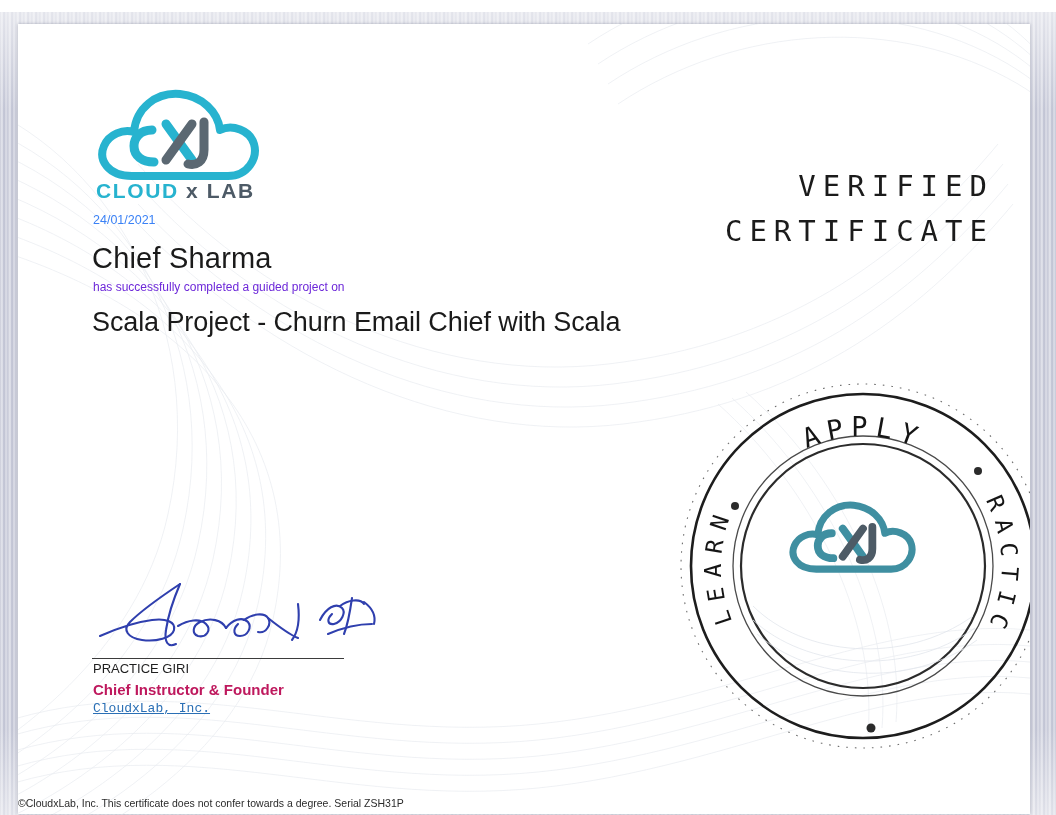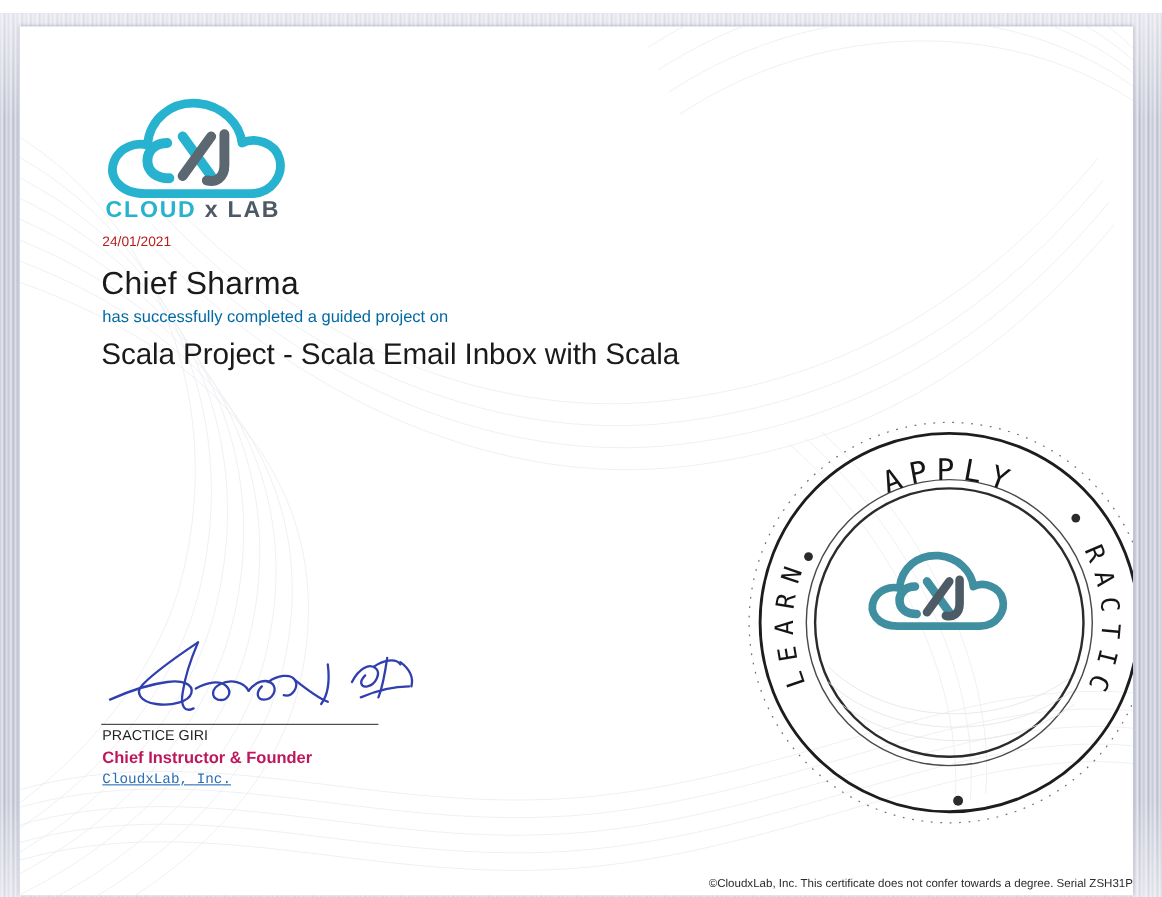--- a/index.html
+++ b/index.html
@@ -93,36 +93,36 @@
     line-height: 1.55;
     white-space: nowrap;
   }
 
   
   .issue-date {
     position: absolute;
     left: 75px;
     top: 189px;
     font-size: 12.5px;
-    color: #b91c1c;
+    color: #3b82f6;
   }
   .recipient-name {
     position: absolute;
     left: 74px;
     top: 218px;
     font-size: 29px;
     color: #1a1a1a;
     letter-spacing: 0.2px;
   }
   .completion-line {
     position: absolute;
     left: 75px;
     top: 256px;
-    font-size: 15px;
-    color: #0369a1;
+    font-size: 12px;
+    color: #6d28d9;
   }
   .course-title {
     position: absolute;
     left: 74px;
     top: 283px;
     font-size: 27px;
     color: #1a1a1a;
     letter-spacing: -0.1px;
   }
 
@@ -176,21 +176,21 @@
     width: 380px;
     height: 380px;
   }
 
   
   .footer-note {
     position: absolute;
     left: 0;
     top: 773px;
     width: 1012px;
-    text-align: right;
+    text-align: left;
     font-size: 10.5px;
     color: #2b2b2b;
   }
   .footer-note .pad { padding-left: 0; }
 </style>
 </head>
 <body>
 
 <div class="certificate-frame">
   <div class="frame-inner-shadow"></div>
@@ -255,25 +255,29 @@
         <path d="M74,52 L100,88" stroke="#27b3cf" stroke-width="9" stroke-linecap="round" fill="none"></path>
         <path d="M100,52 L74,88" stroke="#5b6872" stroke-width="9" stroke-linecap="round" fill="none"></path>
         <path d="M60,58 C48,58 42,66 42,74 C42,84 50,90 62,90" fill="none" stroke="#27b3cf" stroke-width="9" stroke-linecap="round"></path>
         <path d="M112,50 L112,78 C112,90 104,94 96,92" fill="none" stroke="#5b6872" stroke-width="9" stroke-linecap="round"></path>
       </svg>
     </div>
     <div class="logo-text">
       <span class="accent">CLOUD</span><span> x </span><span>LAB</span>
     </div>
 
+    <div class="verified-title">
+      <div class="verified-line1">VERIFIED</div>
+      <div class="verified-line2">CERTIFICATE</div>
+    </div>
 
     <div class="issue-date">24/01/2021</div>
     <div class="recipient-name">Chief Sharma</div>
     <div class="completion-line">has successfully completed a guided project on</div>
-    <div class="course-title">Scala Project - Scala Email Inbox with Scala</div>
+    <div class="course-title">Scala Project - Churn Email Chief with Scala</div>
 
     <div class="signature-area">
       <svg viewBox="0 0 300 100" width="300" height="100">
         <g fill="none" stroke="#2f3fae" stroke-width="2.1" stroke-linecap="round">
           <path d="M8,72 C26,64 44,58 60,56 C74,54 84,58 82,66 C80,74 64,78 50,76
                    C36,74 30,66 38,58 C52,44 76,28 88,20"></path>
           <path d="M88,20 C82,34 76,52 74,66 C72,78 76,84 84,80"></path>
           <path d="M86,62 C96,56 108,54 114,60 C120,66 114,74 106,72 C100,70 100,62 108,58
                    C118,53 130,56 134,64"></path>
           <path d="M134,64 C140,56 150,52 156,58 C160,63 156,72 148,72 C142,72 140,66 146,60"></path>

